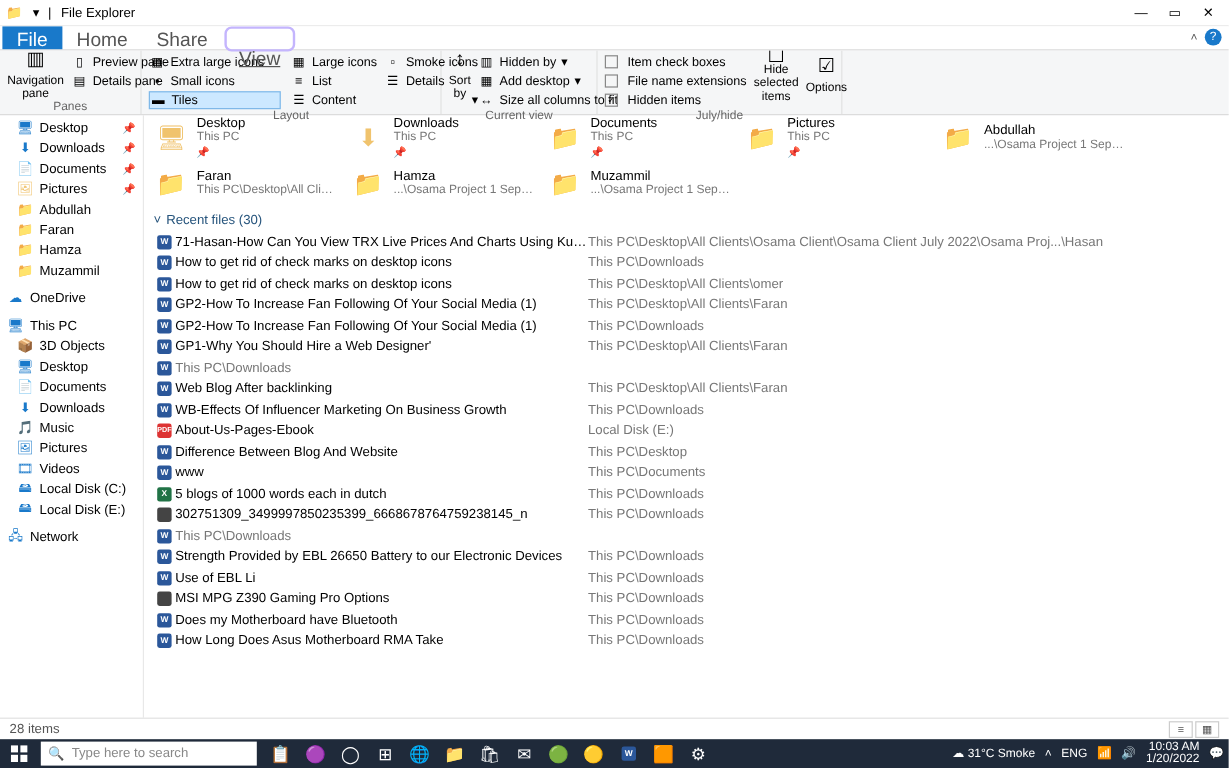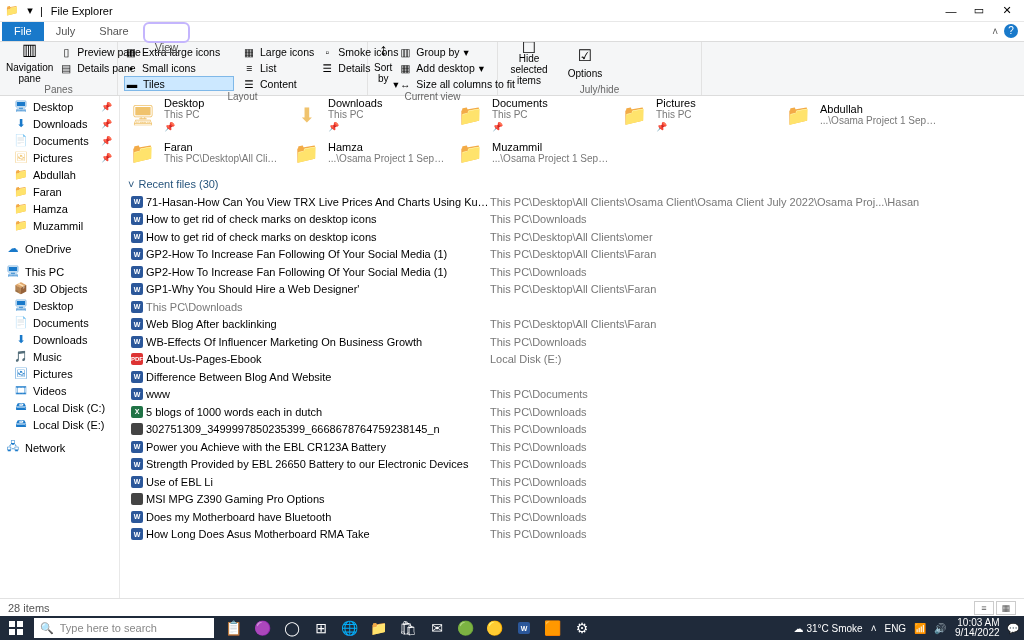--- a/index.html
+++ b/index.html
@@ -8,21 +8,21 @@
 
 .titlebar { height: 22px; background: #fff; display: flex; align-items: center; padding: 0 4px; border-bottom: 1px solid #e8e8e8; }
 .titlebar .qat { display: flex; align-items: center; gap: 2px; }
 .titlebar .qat .ico { width: 16px; height: 16px; display: flex; align-items: center; justify-content: center; }
 .titlebar .title { margin-left: 8px; color: #000; }
 .titlebar .winctrl { margin-left: auto; display: flex; gap: 14px; padding-right: 6px; }
 .titlebar .winctrl span { width: 14px; height: 14px; display: flex; align-items: center; justify-content: center; font-size: 11px; cursor: default; }
 
 
 .tabrow { height: 20px; background: #fff; display: flex; align-items: stretch; padding-left: 2px; border-bottom: 1px solid #dcdcdc; position: relative; }
-.tabrow .tab { padding: 3px 12px 2px; font-size: 11px; color: #555; cursor: default; position: relative; }
+.tabrow .tab { padding: 3px 12px 2px; font-size: 16px; color: #555; cursor: default; position: relative; }
 .tabrow .tab.file { background: #1979ca; color: #fff; }
 .tabrow .tab.view { border: 2px solid #c4b5fd; border-radius: 6px; padding: 17px 10px 0; margin: 0 2px; text-decoration: underline; }
 .tabrow .helpico { position: absolute; right: 6px; top: 2px; width: 14px; height: 14px; background: #1979ca; border-radius: 50%; color: #fff; text-align: center; line-height: 14px; font-size: 10px; }
 .tabrow .caret { position: absolute; right: 26px; top: 4px; font-size: 10px; color: #555; }
 
 
 .ribbon { height: 54px; background: #f5f6f7; border-bottom: 1px solid #dcdcdc; display: flex; }
 .group { border-right: 1px solid #e2e2e2; display: flex; flex-direction: column; justify-content: space-between; padding: 2px 6px 1px; }
 .group .body { flex: 1; display: flex; align-items: flex-start; gap: 6px; }
 .group .label { text-align: center; font-size: 10px; color: #666; padding-bottom: 1px; }
@@ -88,21 +88,21 @@
   <span class="title">File Explorer</span>
   <div class="winctrl">
     <span>—</span>
     <span>▭</span>
     <span>✕</span>
   </div>
 </div>
 
 <div class="tabrow">
   <div class="tab file">File</div>
-  <div class="tab">July</div>
+  <div class="tab">Home</div>
   <div class="tab">Share</div>
   <div class="tab view">View</div>
   <span class="caret">˄</span>
   <span class="helpico">?</span>
 </div>
 
 <div class="ribbon">
   <div class="group" style="width:118px">
     <div class="body">
       <div class="bigbtn">
@@ -172,33 +172,47 @@
     <div class="label">Layout</div>
   </div>
 
   <div class="group" style="width:130px">
     <div class="body">
       <div class="bigbtn">
           <span class="ico">↕</span>
           <span>Sort by</span>
         </div>
       <div class="stack">
-        <div class="row"><span class="ico">▥</span><span>Group by</span> ▾</div>
+        <div class="row"><span class="ico">▥</span><span>Hidden by</span> ▾</div>
         <div class="row"><span class="ico">▦</span><span>Add desktop</span> ▾</div>
         <div class="row">
             <span class="ico">↔</span>
             <span>Size all columns to fit</span>
           </div>
       </div>
     </div>
     <div class="label">Current view</div>
   </div>
 
   <div class="group" style="width:204px">
     <div class="body">
+      <div class="stack">
+        <div class="row">
+            <span class="chk"></span>
+            <span>Item check boxes</span>
+          </div>
+        <div class="row">
+            <span class="chk"></span>
+            <span>File name extensions</span>
+          </div>
+        <div class="row">
+            <span class="chk">✓</span>
+            <span>Hidden items</span>
+          </div>
+      </div>
       <div class="bigbtn">
           <span class="ico">☐</span>
           <span>Hide selected items</span>
         </div>
       <div class="bigbtn">
           <span class="ico">☑</span>
           <span>Options</span>
         </div>
     </div>
     <div class="label">July/hide</div>
@@ -435,20 +449,21 @@
             <span class="pdf-ico">PDF</span>
           </span>
           <span class="fname">About-Us-Pages-Ebook</span>
           <span class="fpath">Local Disk (E:)</span>
         </div>
         <div class="frow">
           <span class="fico">
             <span class="word-ico">W</span>
           </span>
           <span class="fname">Difference Between Blog And Website</span>
+          <span class="fpath">This PC\Desktop</span>
         </div>
         <div class="frow">
           <span class="fico">
             <span class="word-ico">W</span>
           </span>
           <span class="fname">www</span>
           <span class="fpath">This PC\Documents</span>
         </div>
         <div class="frow">
           <span class="fico">
@@ -461,21 +476,20 @@
           <span class="fico">
             <span class="img-ico"></span>
           </span>
           <span class="fname">302751309_3499997850235399_6668678764759238145_n</span>
           <span class="fpath">This PC\Downloads</span>
         </div>
         <div class="frow">
           <span class="fico">
             <span class="word-ico">W</span>
           </span>
-          <span class="fname">Power you Achieve with the EBL CR123A Battery</span>
           <span class="fpath">This PC\Downloads</span>
         </div>
         <div class="frow">
           <span class="fico">
             <span class="word-ico">W</span>
           </span>
           <span class="fname">Strength Provided by EBL 26650 Battery to our Electronic Devices</span>
           <span class="fpath">This PC\Downloads</span>
         </div>
         <div class="frow">
@@ -549,17 +563,17 @@
     <div class="app">⚙</div>
   </div>
   <div class="tray">
     <span>☁ <span>31°C  Smoke</span></span>
     <span>˄</span>
     <span>ENG</span>
     <span>📶</span>
     <span>🔊</span>
     <div class="datetime">
       <span>10:03 AM</span>
-        <span>9/14/2022</span>
+        <span>1/20/2022</span>
     </div>
     <span>💬</span>
   </div>
 </div>
 
 </body></html>

